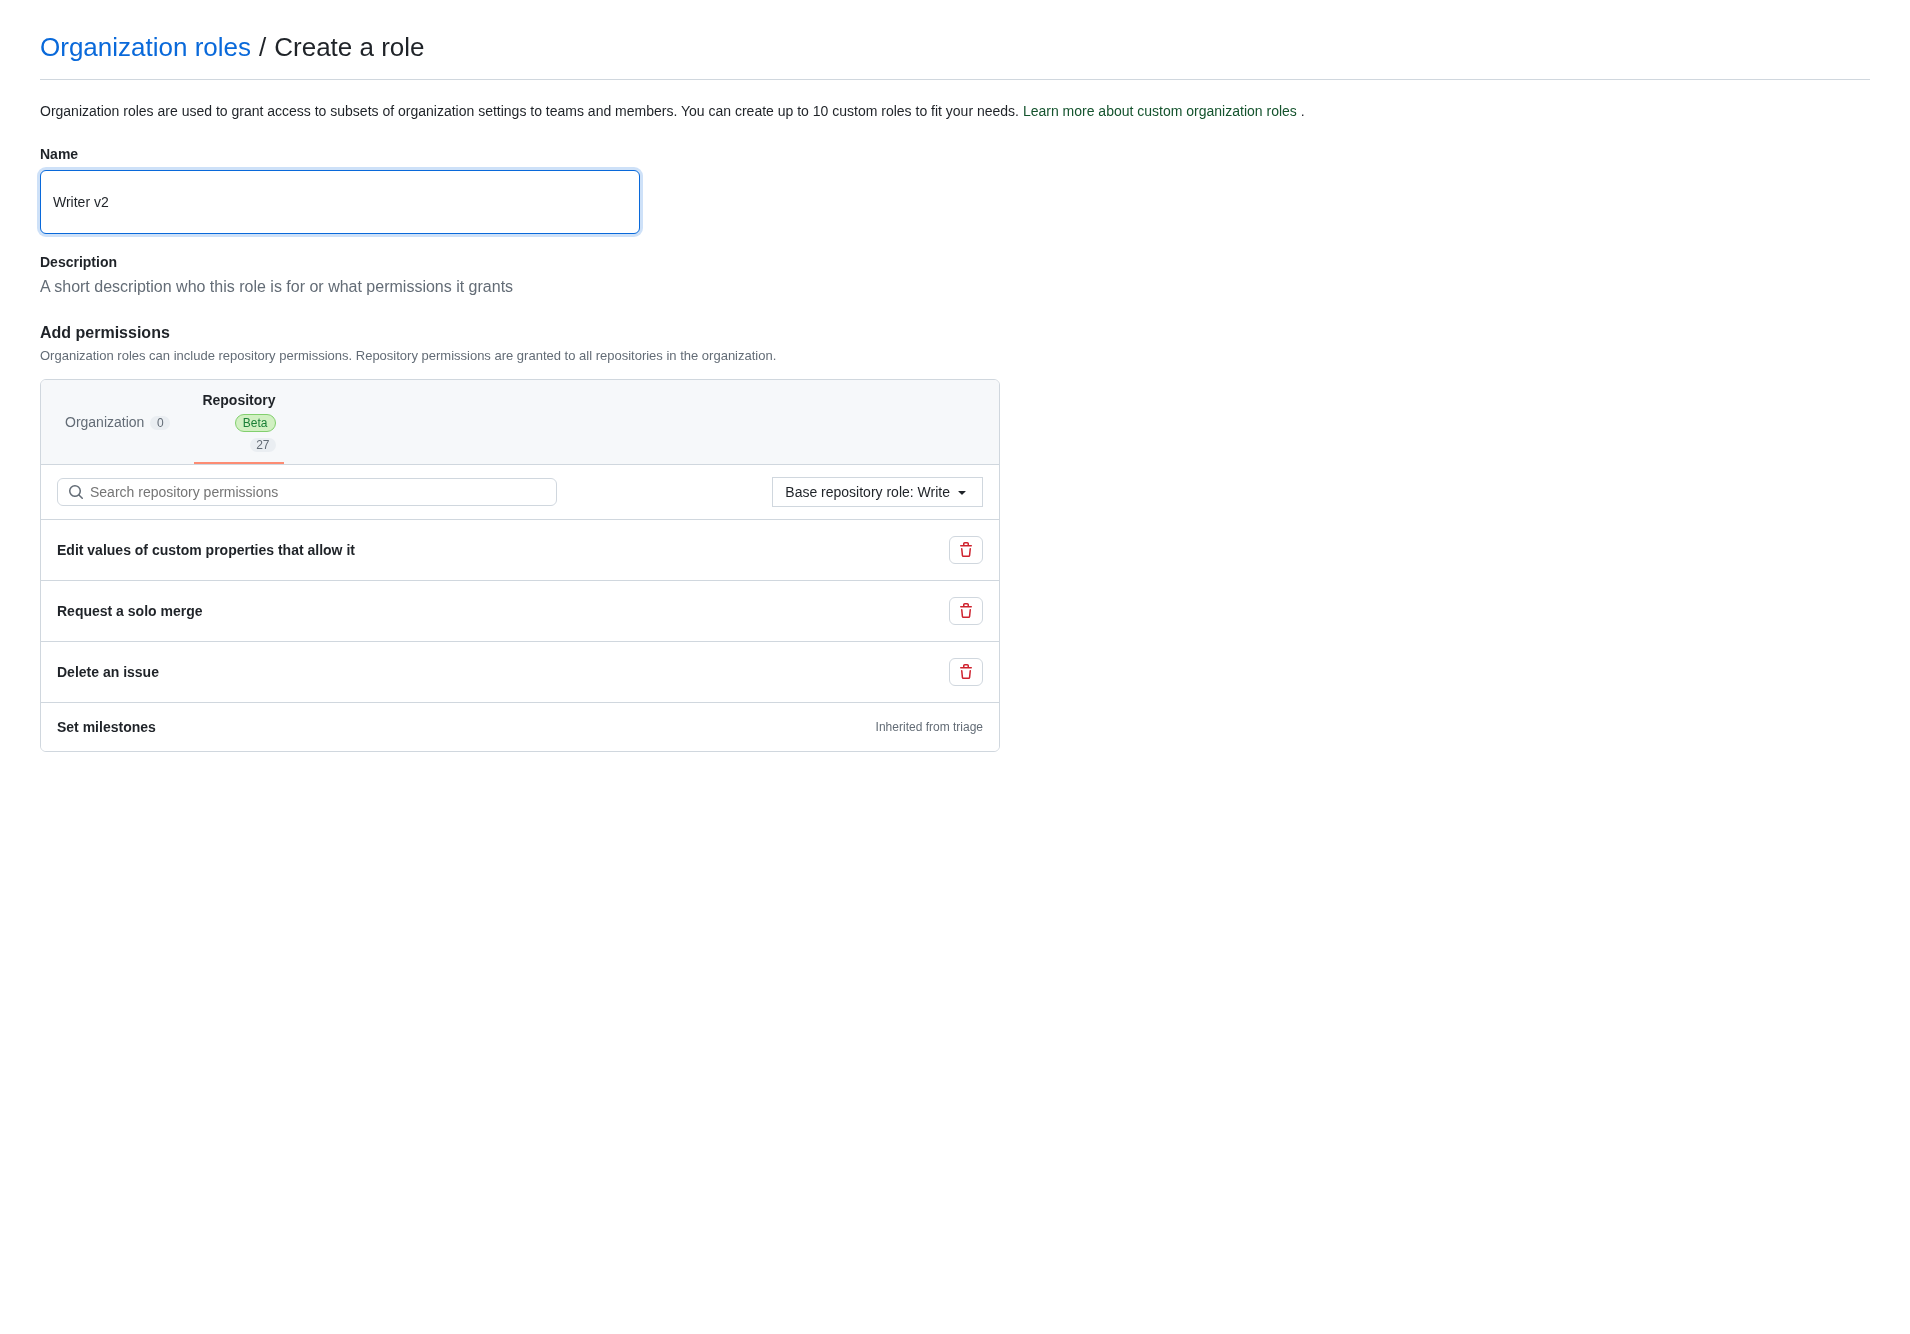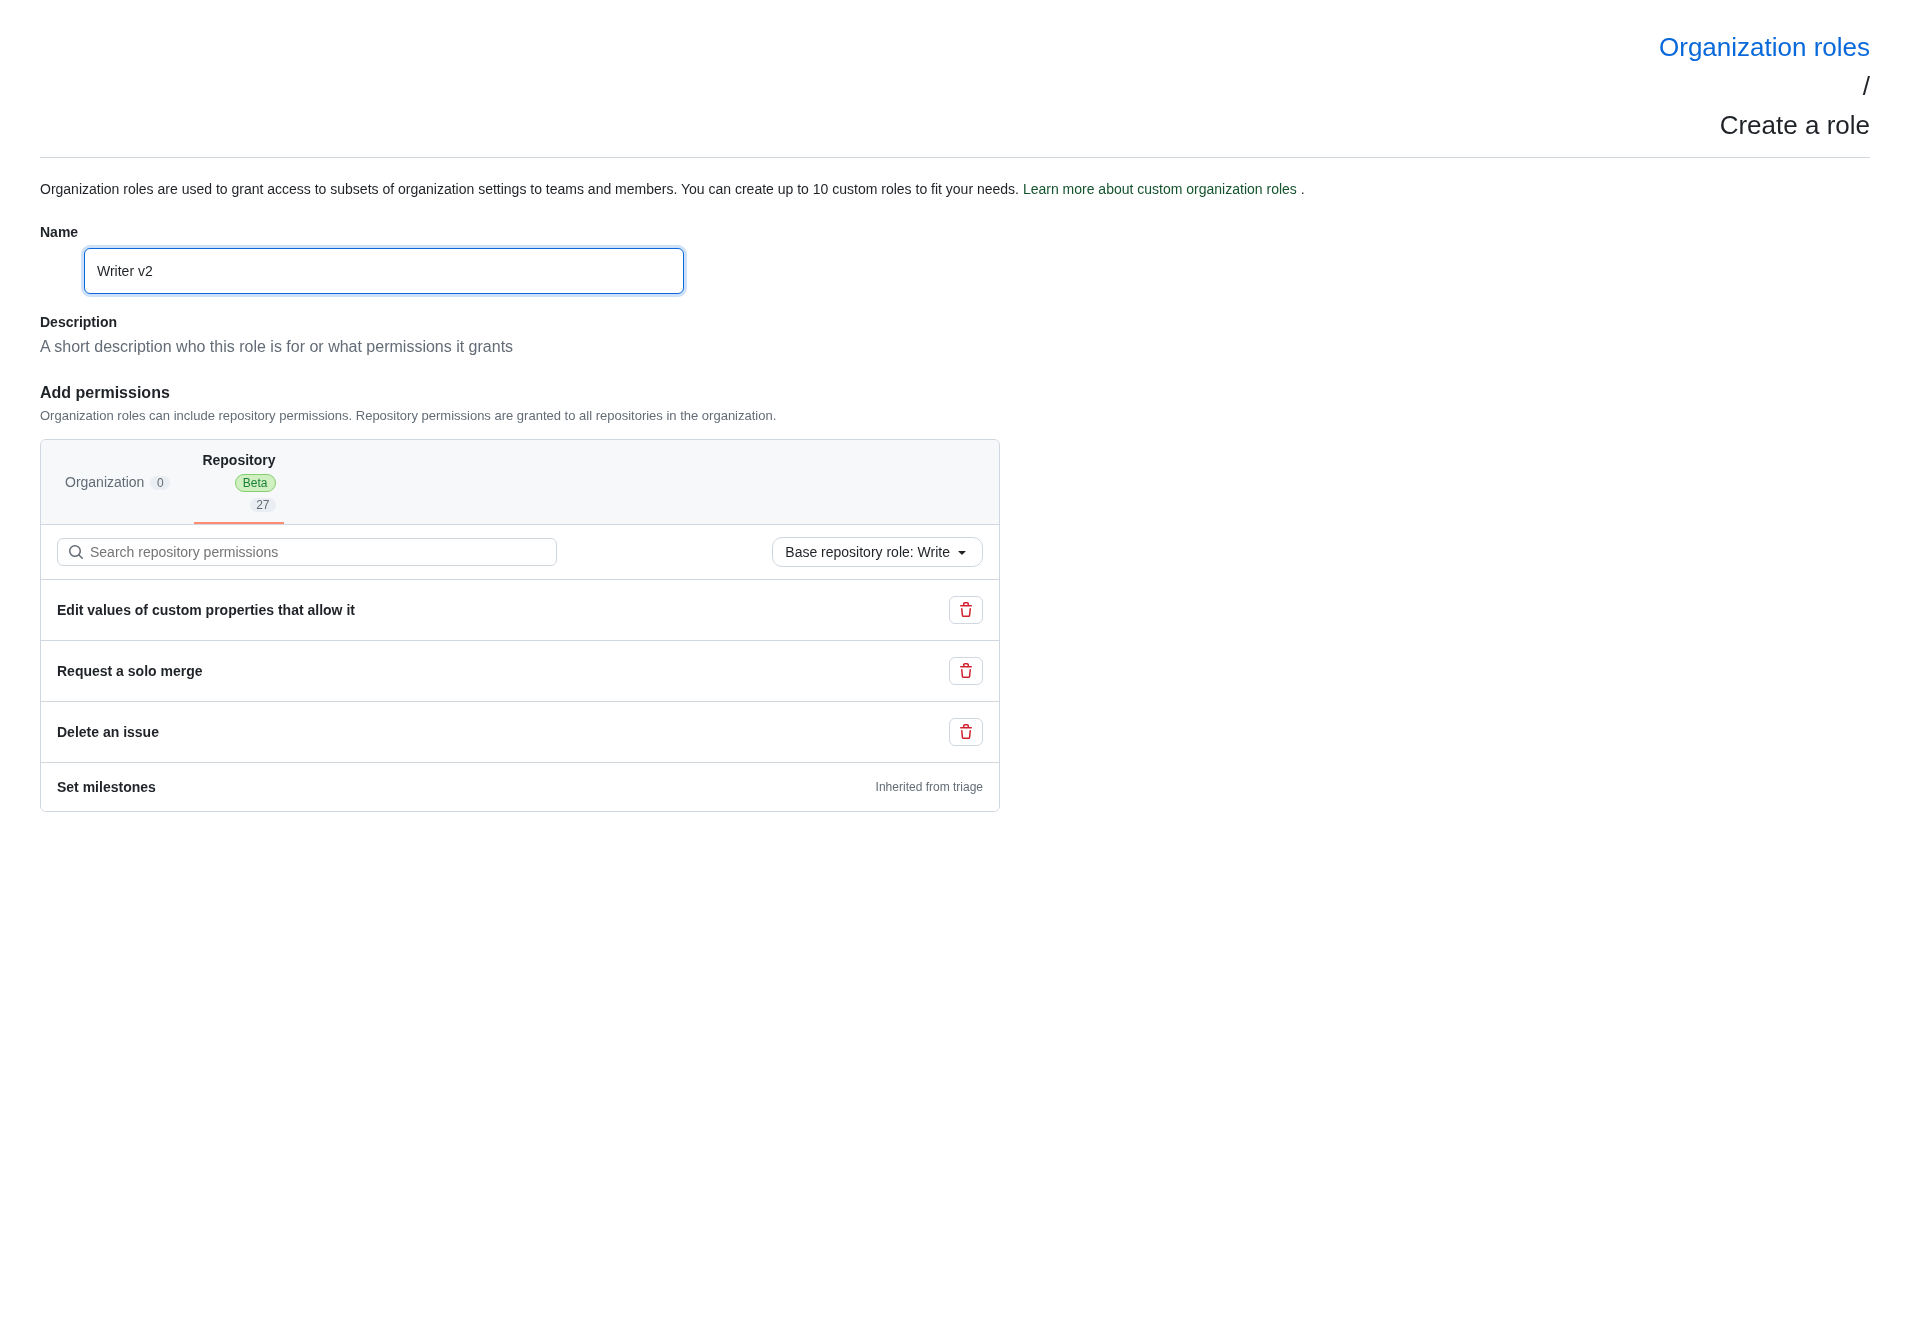--- a/index.html
+++ b/index.html
@@ -18,23 +18,22 @@
 
     .page-header {
       margin-bottom: 16px;
     }
 
     .breadcrumb {
       font-size: 26px;
       font-weight: 400;
       color: #1f2328;
       display: flex;
-      align-items: flex-end;
+      align-items: flex-start;
       gap: 8px;
-      flex-direction: column;
     }
 
     .breadcrumb-link {
       color: #0969da;
       text-decoration: none;
       font-weight: 400;
     }
 
     .breadcrumb-separator {
       color: #1f2328;
@@ -77,30 +76,29 @@
       display: block;
       font-weight: 600;
       font-size: 14px;
       margin-bottom: 8px;
       color: #1f2328;
     }
 
     .form-input {
       width: 100%;
       max-width: 600px;
-      padding: 14px 12px;
+      padding: 23px 12px;
       font-size: 14px;
       border: 1px solid #0969da;
       border-radius: 6px;
       outline: none;
       box-shadow: 0 0 0 3px rgba(9, 105, 218, 0.2);
       color: #1f2328;
       background: #ffffff;
       font-family: inherit;
-      margin-left: 44px;
     }
 
     .form-input-description {
       width: 100%;
       max-width: 600px;
       padding: 6px 12px;
       font-size: 14px;
       border: 1px solid #d0d7de;
       border-radius: 6px;
       outline: none;
@@ -221,21 +219,21 @@
       background: transparent;
       width: 100%;
       font-family: inherit;
     }
 
     .base-role-button {
       display: flex;
       align-items: center;
       gap: 4px;
       border: 1px solid #d0d7de;
-      border-radius: 10px;
+      border-radius: 0;
       background: #ffffff;
       padding: 6px 12px;
       font-size: 14px;
       color: #1f2328;
       cursor: pointer;
       font-family: inherit;
     }
 
     .permission-row {
       display: flex;

